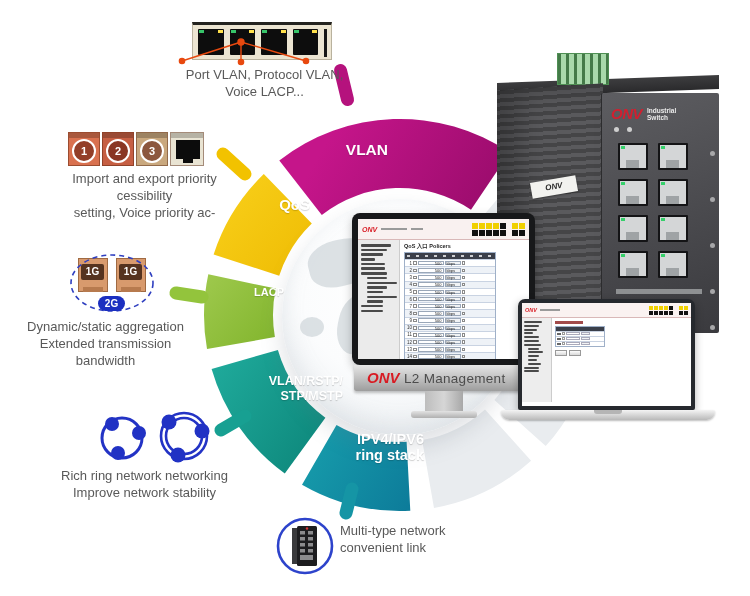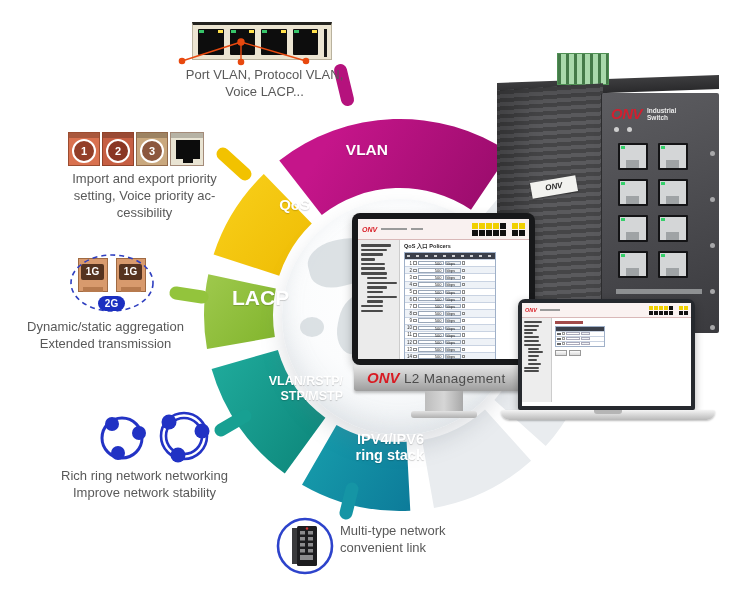--- a/index.html
+++ b/index.html
@@ -201,21 +201,21 @@
   <div id="hub">
     <div class="blob" style="left:26px;top:40px;width:72px;height:46px;border-radius:48% 60% 55% 45%;transform:rotate(-14deg);"></div>
     <div class="blob" style="left:56px;top:96px;width:40px;height:60px;border-radius:50% 45% 60% 50%;transform:rotate(12deg);"></div>
     <div class="blob" style="left:98px;top:32px;width:54px;height:40px;border-radius:55% 45% 50% 60%;transform:rotate(7deg);"></div>
     <div class="blob" style="left:104px;top:86px;width:60px;height:66px;border-radius:46% 54% 48% 52%;"></div>
     <div class="blob" style="left:18px;top:118px;width:24px;height:20px;border-radius:50%;"></div>
   </div>
 
   <div class="arclabel" style="left:340px;top:141px;width:48px;font-size:15.5px;">VLAN</div>
   <div class="arclabel" style="left:268px;top:196px;width:42px;font-size:15px;">QoS</div>
-  <div class="arclabel" style="left:232px;top:286px;width:52px;font-size:21px;">LACP</div>
+  <div class="arclabel" style="left:232px;top:286px;width:52px;font-size:11px;">LACP</div>
   <div class="arclabel" style="left:243px;top:374px;width:100px;font-size:12.5px;line-height:15px;">
     <div>VLAN/RSTP/</div>
     <div>STP/MSTP</div>
   </div>
   <div class="arclabel" style="left:334px;top:431px;width:90px;font-size:14.5px;line-height:16px;text-align:right;">
     <div>IPV4/IPV6</div>
     <div>ring stack</div>
   </div>
 
   <div id="icon-vlan">
@@ -240,34 +240,35 @@
     <div class="qtile q3">
       <div class="qnum">3</div>
     </div>
     <div class="qtile q4">
       <div class="hole"></div>
       <div class="notch"></div>
     </div>
   </div>
   <div class="anno" style="left:52px;top:170px;width:185px;">
     <div>Import and export priority</div>
+    <div>cessibility</div>
     <div>setting, Voice priority ac-</div>
-    <div>cessibility</div>
   </div>
 
   <div class="lport" style="left:78px;top:258px;">
     <div class="inner">1G</div>
   </div>
   <div class="lport" style="left:116px;top:258px;">
     <div class="inner">1G</div>
   </div>
   <div id="badge-2g">2G</div>
   <div class="anno" style="left:8px;top:318px;width:195px;">
     <div>Dynamic/static aggregation</div>
     <div>Extended transmission</div>
+    <div>bandwidth</div>
   </div>
 
   <div class="anno" style="left:42px;top:467px;width:205px;">
     <div>Rich ring network networking</div>
     <div>Improve network stability</div>
   </div>
 
   <div class="anno" style="left:340px;top:522px;width:140px;text-align:left;">
     <div>Multi-type network</div>
     <div>convenient link</div>

